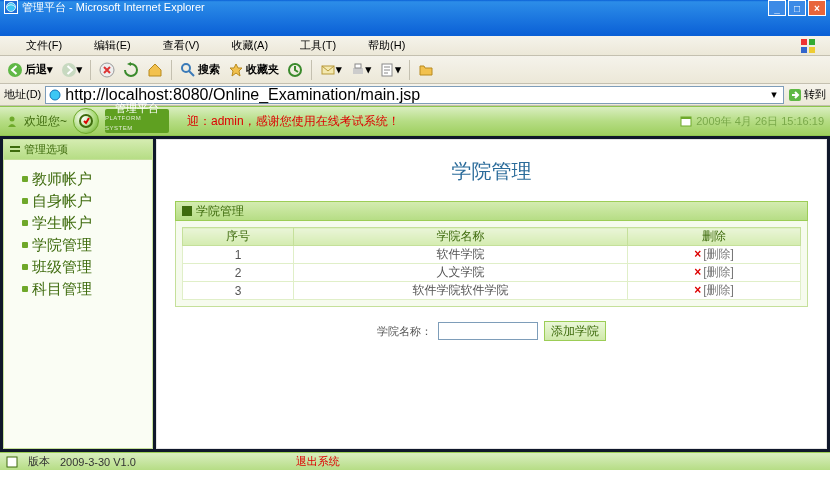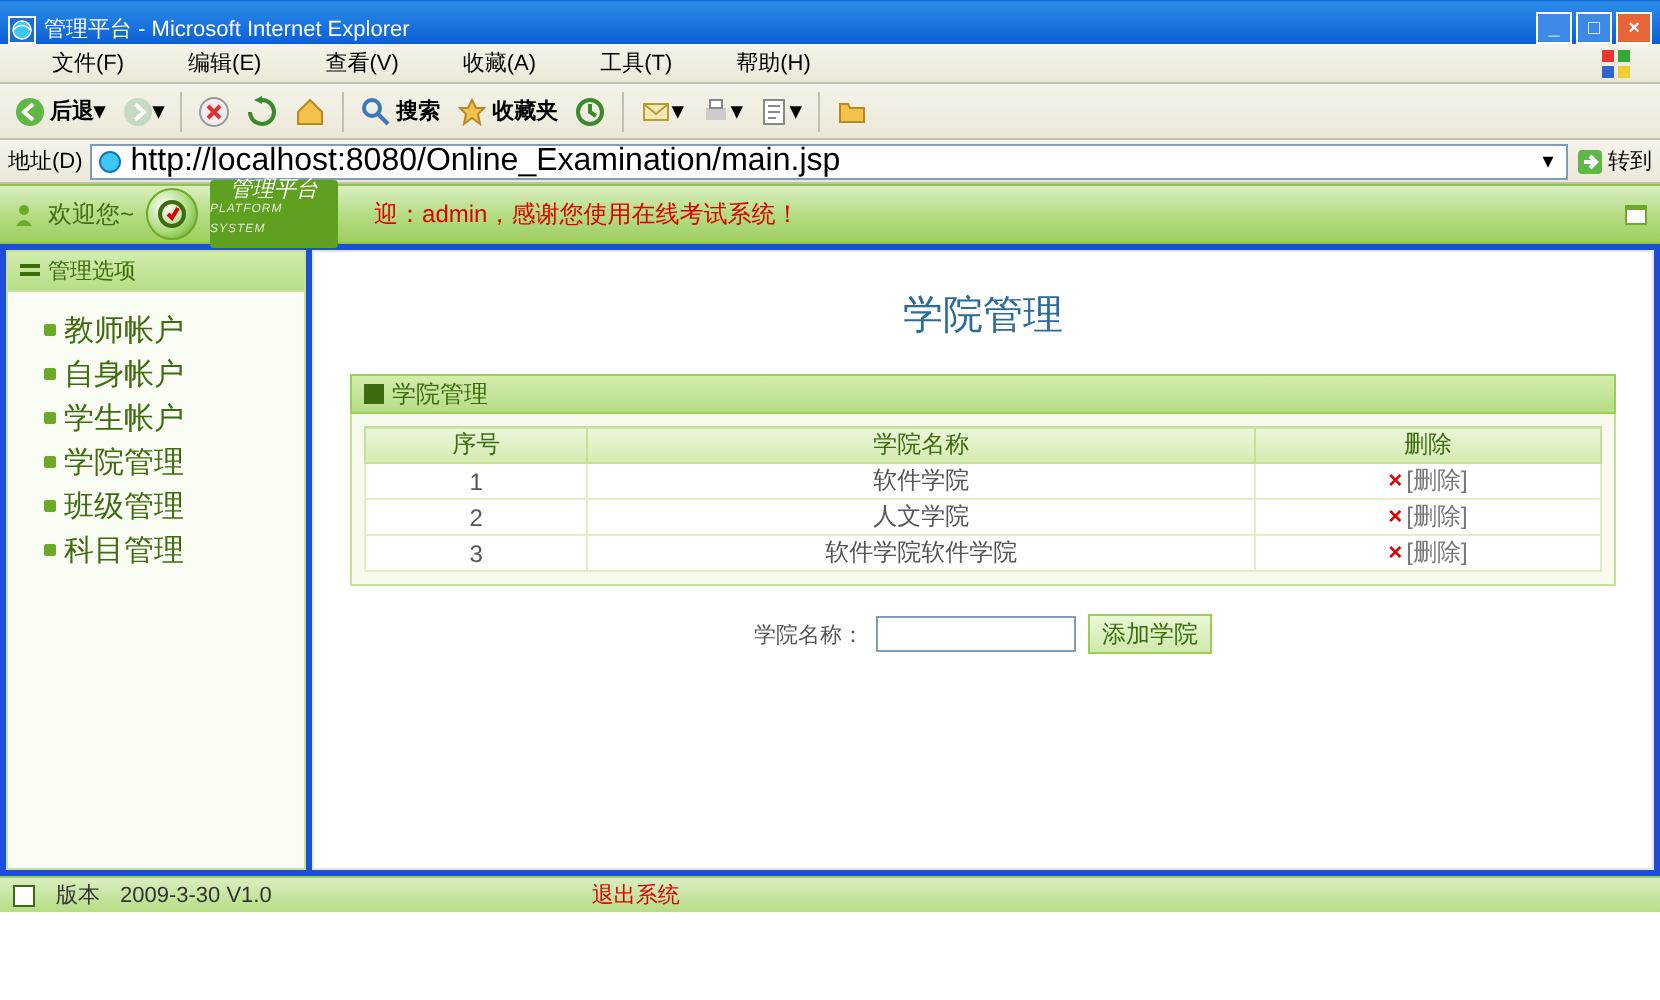--- a/index.html
+++ b/index.html
@@ -1,19 +1,19 @@
 <!DOCTYPE html>
 <html><head>
 <meta charset="utf-8">
 <style>
 * { box-sizing: border-box; margin: 0; padding: 0; }
 body { font-family: "宋体", SimSun, Arial, sans-serif; font-size: 11px; width: 830px; height: 500px; overflow: hidden; background: #fff; }
 
 
-.titlebar { height: 22px; background: linear-gradient(to bottom, #0a5fd6 0%, #2c8de8 5%, #0a5fd6 100%); display: flex; align-items: flex-end; padding: 0 4px; color: #fff; }
+.titlebar { height: 36px; background: linear-gradient(to bottom, #0a5fd6 0%, #2c8de8 5%, #0a5fd6 100%); display: flex; align-items: flex-start; padding: 0 4px; color: #fff; }
 .titlebar .ie-icon { width: 14px; height: 14px; background: #1e6cd6; border: 1px solid #fff; margin-right: 4px; display: inline-flex; align-items: center; justify-content: center; }
 .titlebar .title { flex: 1; font-size: 11px; }
 .titlebar .wincontrols { display: flex; gap: 2px; }
 .titlebar .wincontrols span { width: 18px; height: 16px; background: #3c8ae6; border: 1px solid #fff; display: inline-flex; align-items: center; justify-content: center; color: #fff; font-size: 10px; font-weight: bold; cursor: pointer; }
 .titlebar .wincontrols span.close { background: #e8653a; }
 
 
 .menubar { height: 20px; background: linear-gradient(to bottom, #f5f3eb, #ece8d8); display: flex; align-items: center; padding: 0 4px; border-bottom: 1px solid #c4c0b0; position: relative; }
 .menubar span { margin-right: 10px; cursor: pointer; margin-left: 22px; }
 .menubar .winflag { position: absolute; right: 4px; top: 2px; width: 16px; height: 16px; }
@@ -31,27 +31,27 @@
 .addrbar .addr-input { flex: 1; height: 18px; border: 1px solid #7e9db9; background: #fff; display: flex; align-items: center; padding: 0 2px; }
 .addrbar .addr-input .favicon { width: 14px; height: 14px; margin-right: 3px; display: inline-flex; align-items: center; justify-content: center; }
 .addrbar .addr-input span.url { flex: 1; font-size: 16px; }
 .addrbar .addr-input .dd { width: 14px; text-align: center; color: #000; cursor: pointer; }
 .addrbar .go-btn { height: 18px; display: inline-flex; align-items: center; gap: 2px; cursor: pointer; }
 
 
 .app-header { height: 30px; background: linear-gradient(to bottom, #d9eec0 0%, #b6dd85 50%, #9ecf5f 100%); border-top: 1px solid #8fc54e; border-bottom: 1px solid #8fc54e; display: flex; align-items: center; padding: 0 6px; color: #416c10; font-size: 12px; gap: 6px; }
 .app-header .welcome-ico { width: 12px; height: 12px; }
 .app-header .logo-circle { width: 26px; height: 26px; border-radius: 50%; background: radial-gradient(circle at 35% 35%, #fff, #a4d770 60%, #5a9a1e); border: 1px solid #6ea92a; display: inline-flex; align-items: center; justify-content: center; }
-.app-header .brand { width: 64px; height: 34px; background: #5fa021; border-radius: 2px; color: #fff; display: inline-flex; flex-direction: column; align-items: center; justify-content: flex-start; font-size: 11px; line-height: 10px; font-style: italic; }
+.app-header .brand { width: 64px; height: 24px; background: #5fa021; border-radius: 2px; color: #fff; display: inline-flex; flex-direction: column; align-items: center; justify-content: flex-end; font-size: 11px; line-height: 10px; }
 .app-header .brand small { font-size: 6px; letter-spacing: 0.5px; opacity: 0.8; }
 .app-header .notice { color: #d00; margin-left: 12px; flex: 1; }
 .app-header .datetime { color: #7aa94a; font-size: 11px; display: flex; align-items: center; gap: 4px; }
 
 
-.app-main { display: flex; height: 316px; background: #1d4ed8; }
+.app-main { display: flex; height: 316px; background: #0f172a; }
 .sidebar { width: 150px; background: #fafdf4; border: 1px solid #c5e09a; margin: 3px; display: flex; flex-direction: column; }
 .sidebar-head { height: 20px; background: linear-gradient(to bottom, #d4ecb0, #b6dd85); display: flex; align-items: center; padding: 0 6px; color: #3e6b0d; border-bottom: 1px solid #c5e09a; gap: 4px; }
 .sidebar-items { padding: 8px 0; }
 .sidebar-items .sb-item { height: 22px; display: flex; align-items: center; padding: 0 18px; color: #3e6b0d; gap: 4px; cursor: pointer; font-size: 15px; }
 .sidebar-items .sb-item .dot { width: 6px; height: 6px; background: #6fa82a; border-radius: 1px; }
 
 .content { flex: 1; background: #fff; margin: 3px 3px 3px 0; border: 1px solid #e5e5e5; padding: 12px 18px; overflow: auto; }
 .page-title { text-align: center; font-size: 20px; color: #2a6b9a; font-family: "黑体", SimHei; margin: 6px 0 16px; font-weight: normal; }
 
 .panel { border: 0; }
@@ -207,20 +207,21 @@
   <span class="brand">
       <span>管理平台</span>
       <small>PLATFORM SYSTEM</small>
     </span>
   <span class="notice">迎：admin，感谢您使用在线考试系统！</span>
   <span class="datetime">
     <svg width="12" height="12" viewBox="0 0 12 12">
         <rect x="1" y="2" width="10" height="9" fill="#fff" stroke="#6ea92a"></rect>
         <rect x="1" y="2" width="10" height="2" fill="#6ea92a"></rect>
       </svg>
+    <span>2009年 4月 26日 15:16:19</span>
   </span>
 </div>
 
 <div class="app-main">
   <div class="sidebar">
     <div class="sidebar-head">
       <svg width="10" height="10" viewBox="0 0 10 10">
           <rect x="0" y="1" width="10" height="2" fill="#3e6b0d"></rect>
           <rect x="0" y="5" width="10" height="2" fill="#3e6b0d"></rect>
         </svg>

